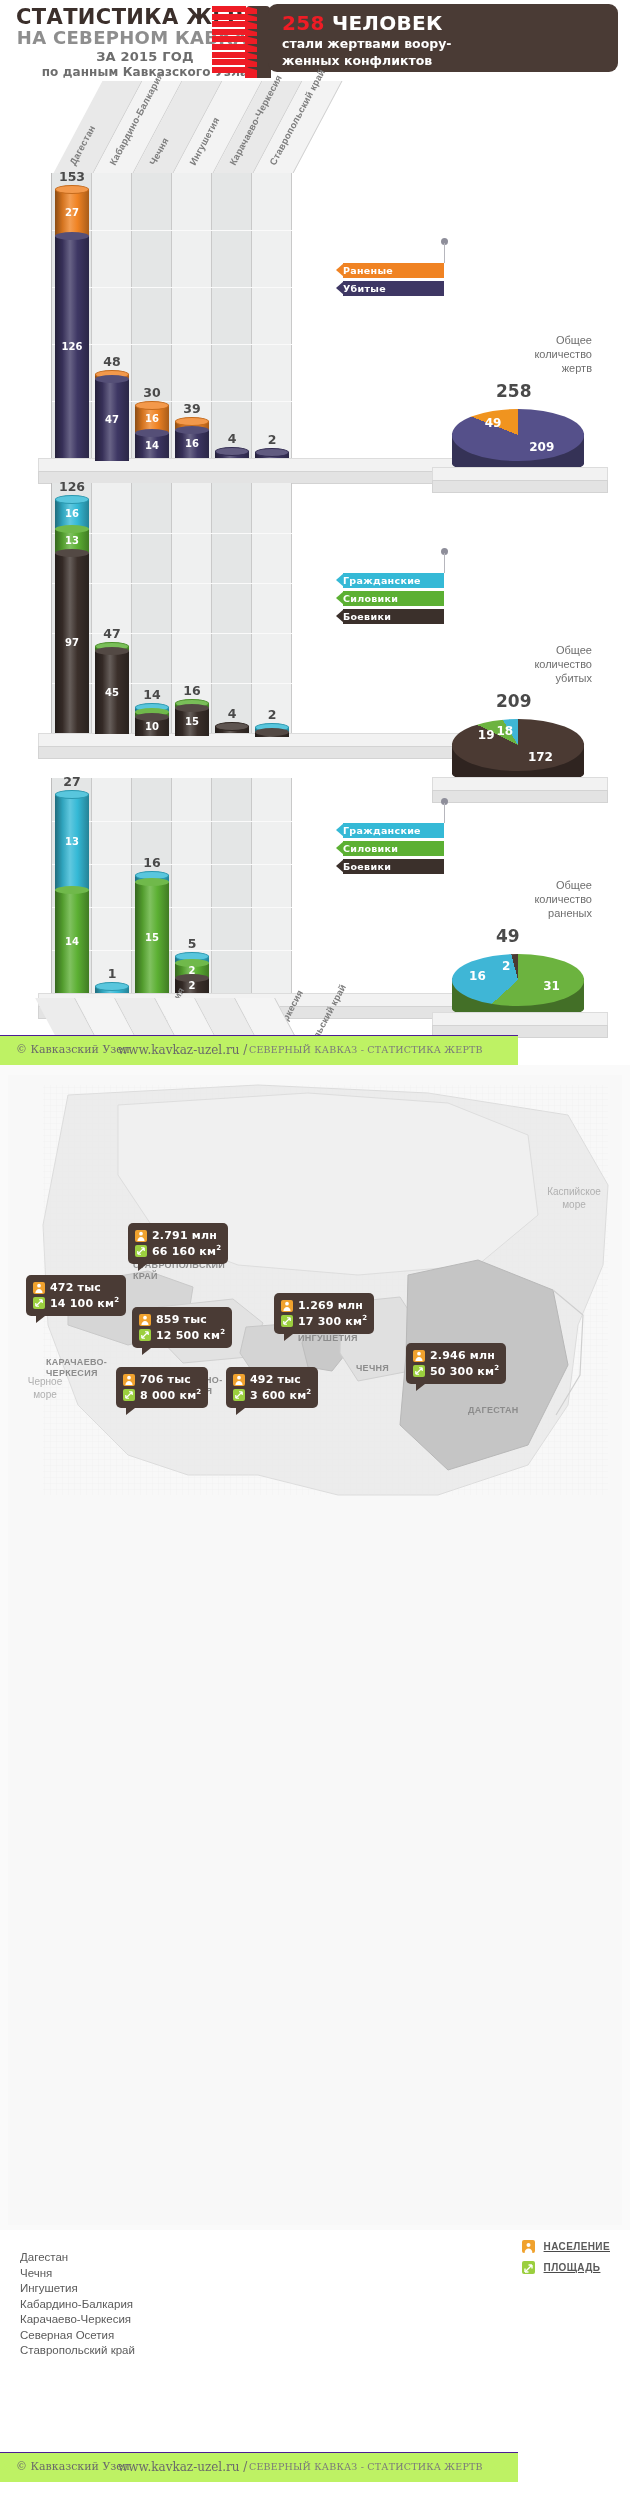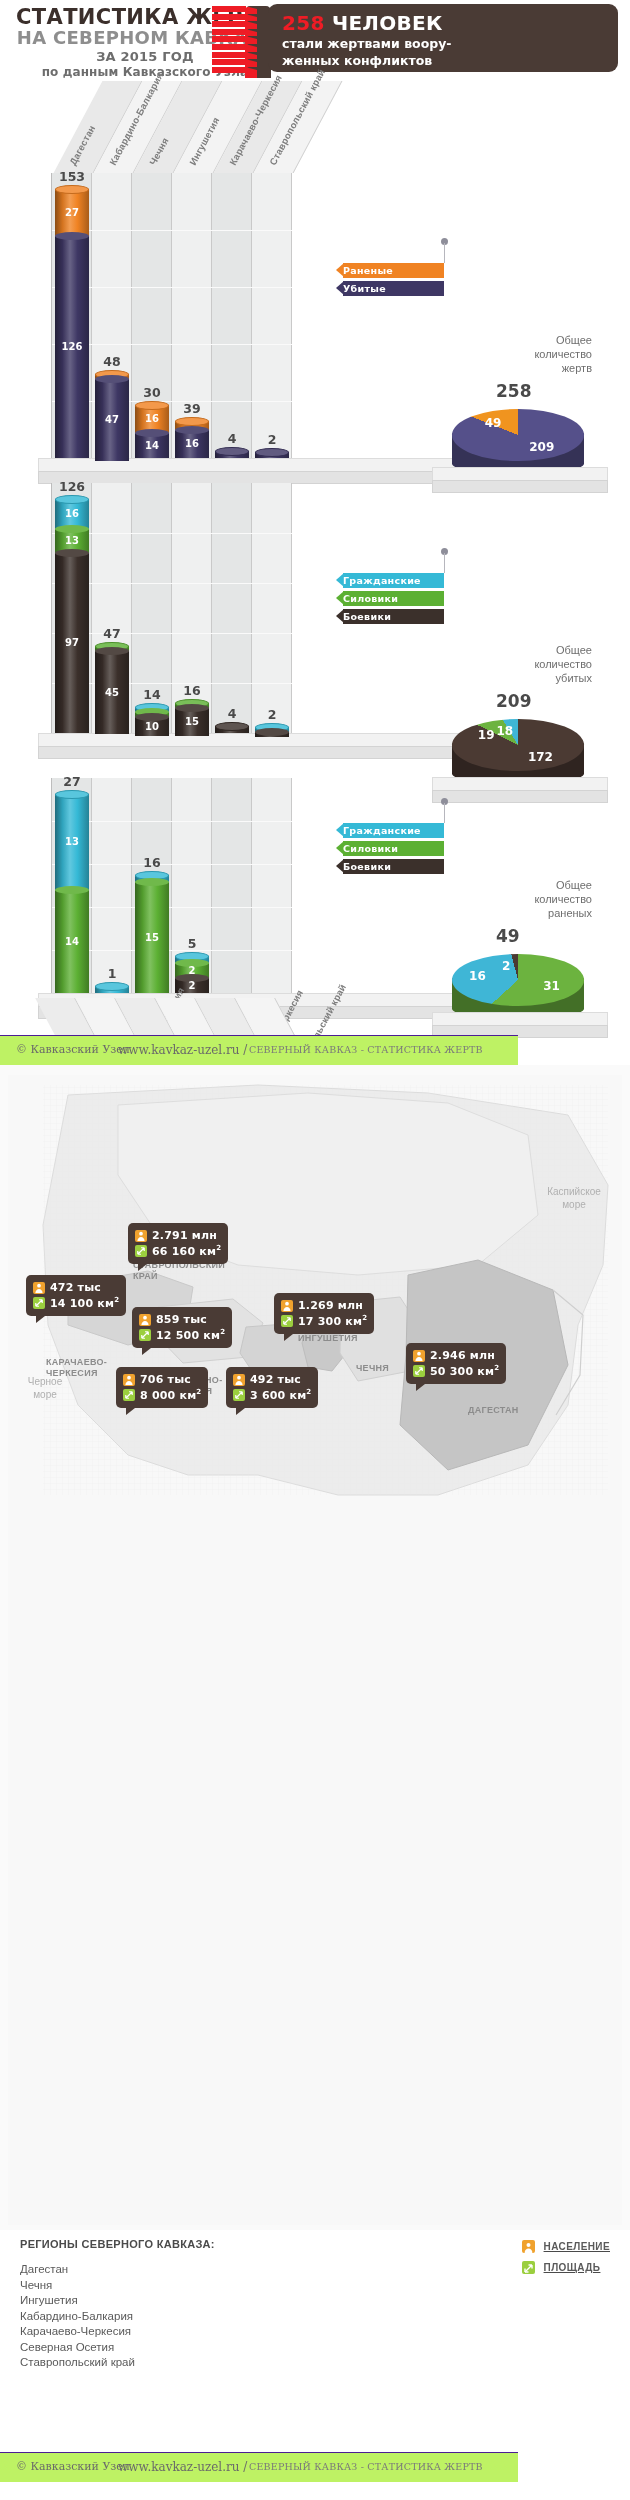--- a/index.html
+++ b/index.html
@@ -742,21 +742,20 @@
               </div>
               <div class="tx">50 300 км<sup>2</sup></div>
             </div>
             <div class="tail"></div>
           </div>
         </div>
     </div>
   </div>
 
   <div class="legend-block">
-    <div class="lb-title">РЕГИОНЫ СЕВЕРНОГО КАВКАЗА:</div>
     <div style="height:12px"></div>
     <div id="regionlist">
         <div class="lb-item">Дагестан</div>
         <div class="lb-item">Чечня</div>
         <div class="lb-item">Ингушетия</div>
         <div class="lb-item">Кабардино-Балкария</div>
         <div class="lb-item">Карачаево-Черкесия</div>
         <div class="lb-item">Северная Осетия</div>
         <div class="lb-item">Ставропольский край</div>
       </div>

